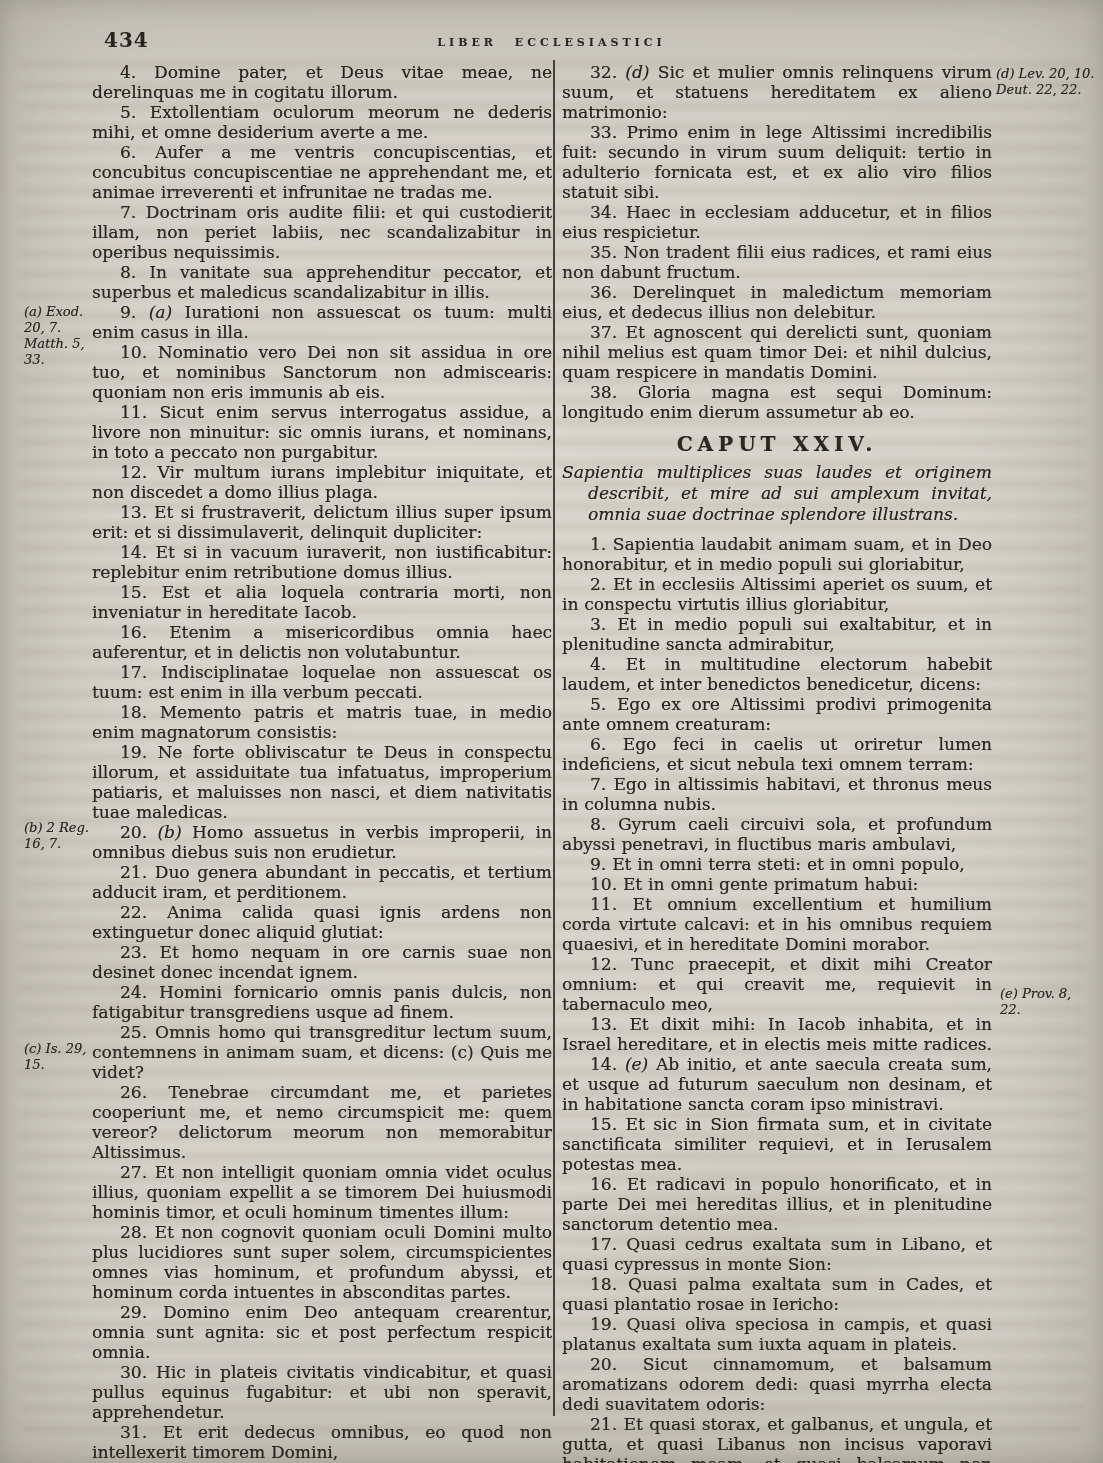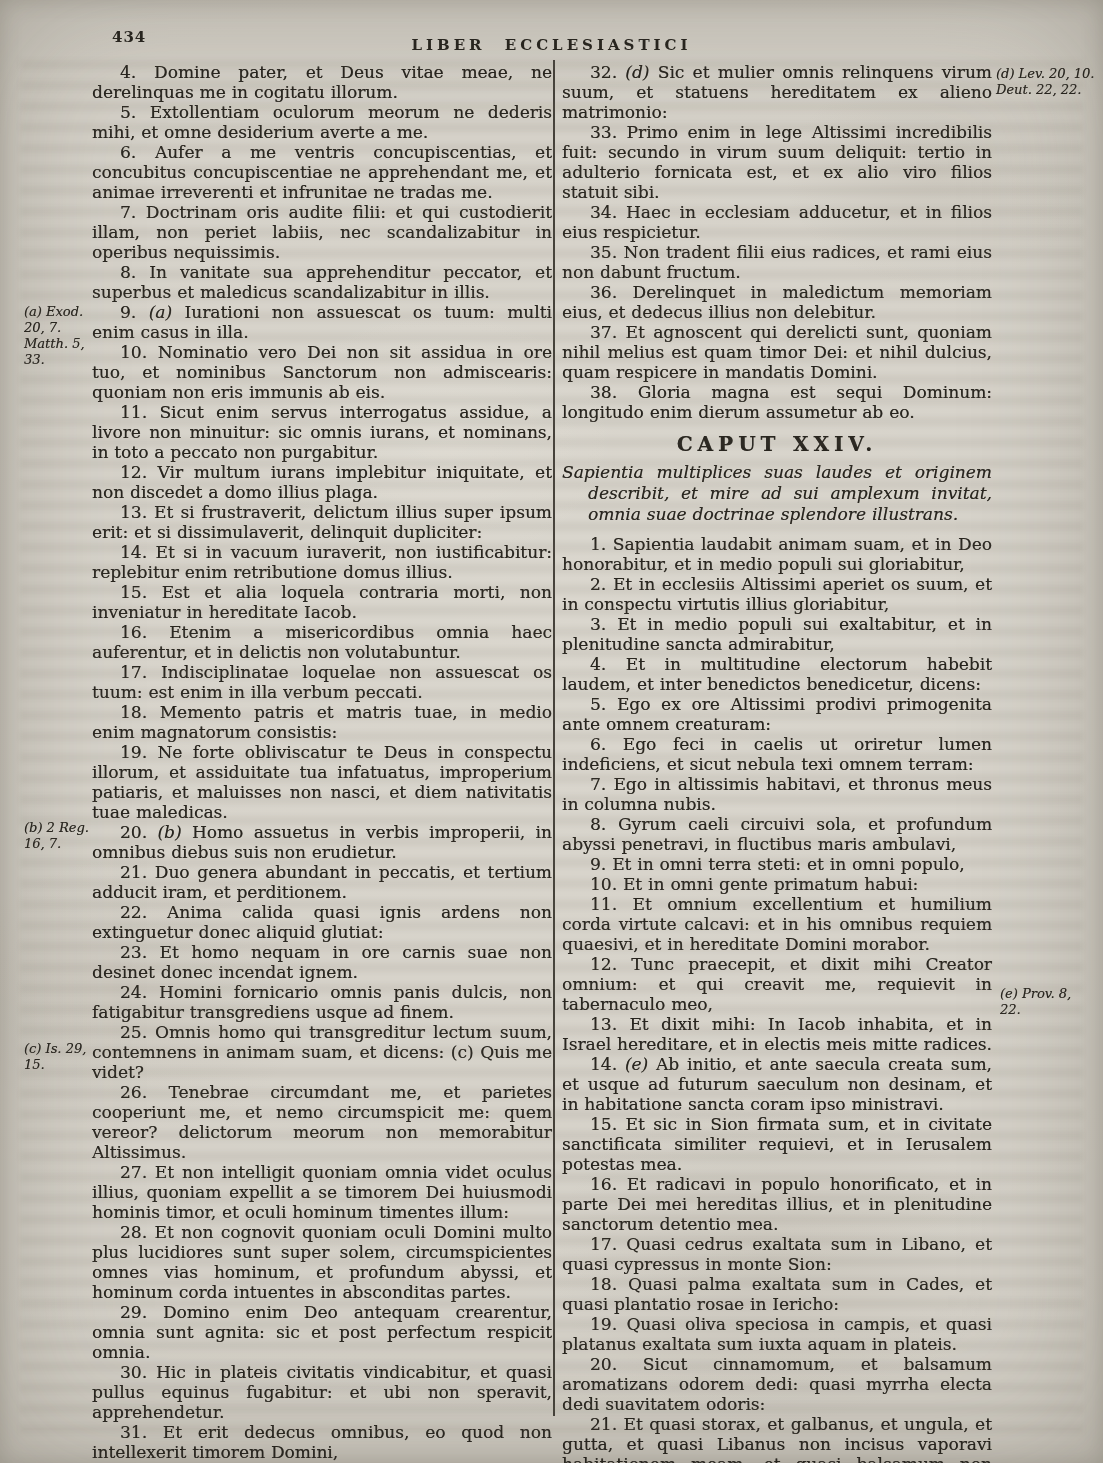--- a/index.html
+++ b/index.html
@@ -24,27 +24,27 @@
     content:"";
     position:absolute;inset:60px 20px 30px 20px;
     background:repeating-linear-gradient(
       180deg,
       rgba(118,108,92,.085) 0px, rgba(118,108,92,.085) 9px,
       rgba(0,0,0,0) 9px, rgba(0,0,0,0) 21px);
     filter:blur(2px);
     pointer-events:none;
   }
   .pagenum{
-    position:absolute;left:112px;top:28px;
-    font-size:15px;font-weight:bold;letter-spacing:1px;
+    position:absolute;left:104px;top:28px;
+    font-size:20px;font-weight:bold;letter-spacing:1px;
   }
   .running-title{
     position:absolute;left:0;top:36px;width:1103px;
     text-align:center;
-    font-size:15px;font-weight:bold;letter-spacing:4px;word-spacing:10px;
+    font-size:11px;font-weight:bold;letter-spacing:4px;word-spacing:10px;
   }
   .col{
     position:absolute;top:62px;
     text-align:justify;
     font-size:17px;line-height:20px;
     word-spacing:.5px;
     text-shadow:.25px .25px .35px rgba(40,36,30,.55);
   }
   .col-left{left:92px;width:460px;}
   .col-right{left:562px;width:430px;}

